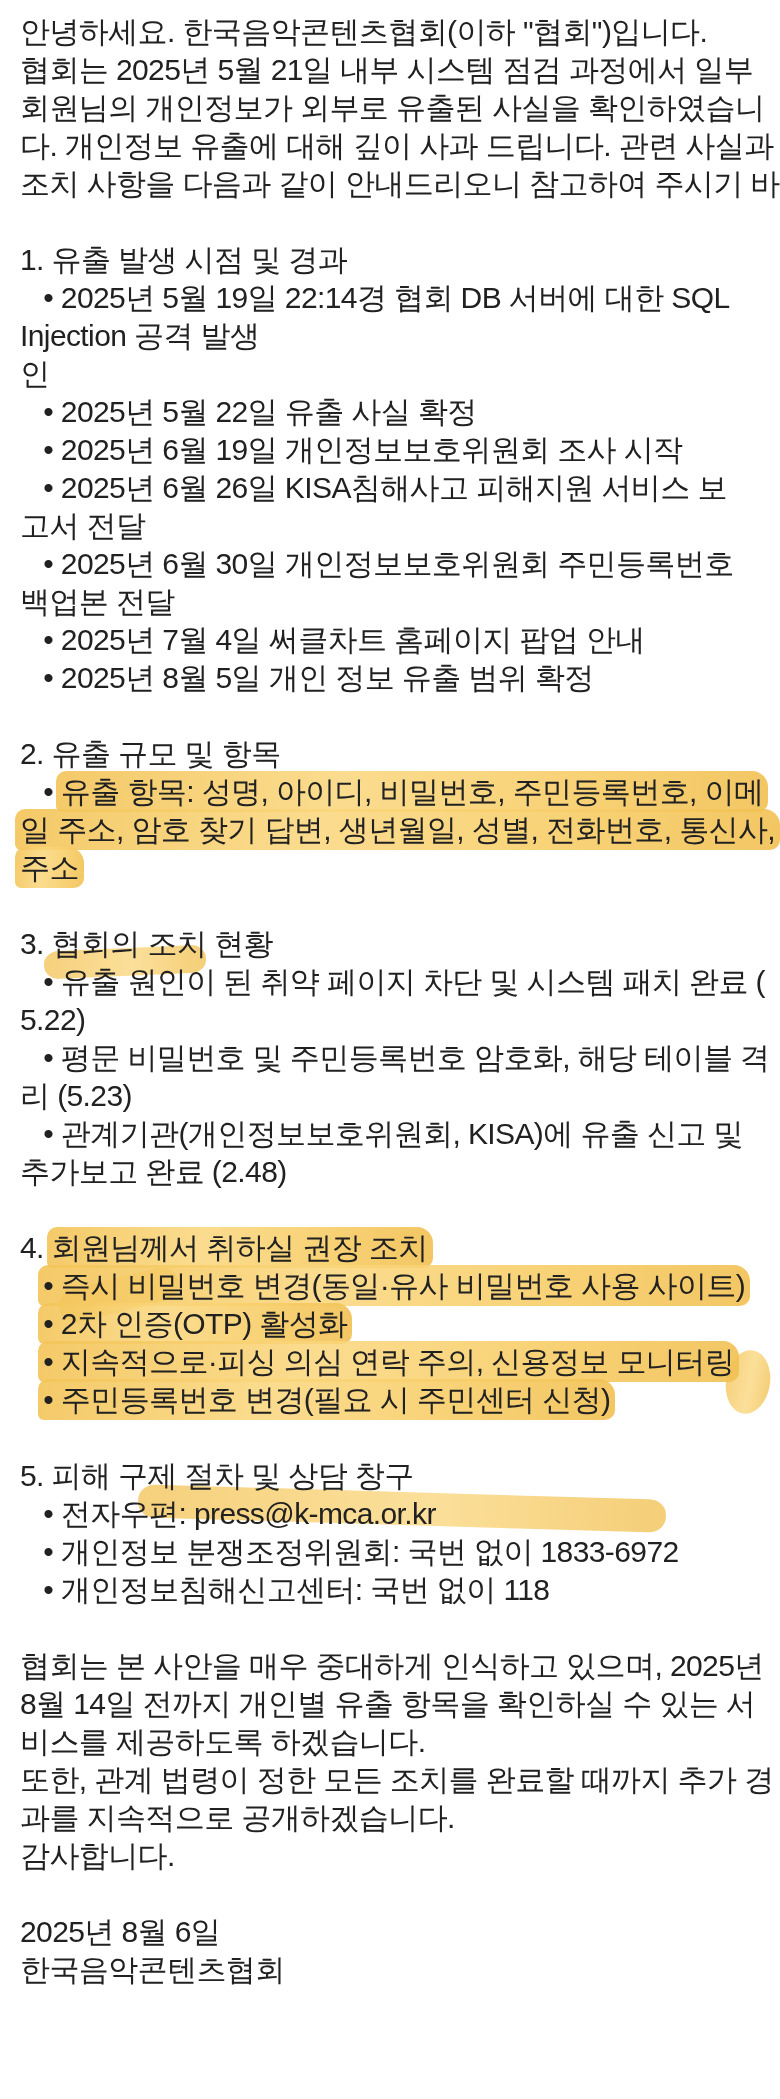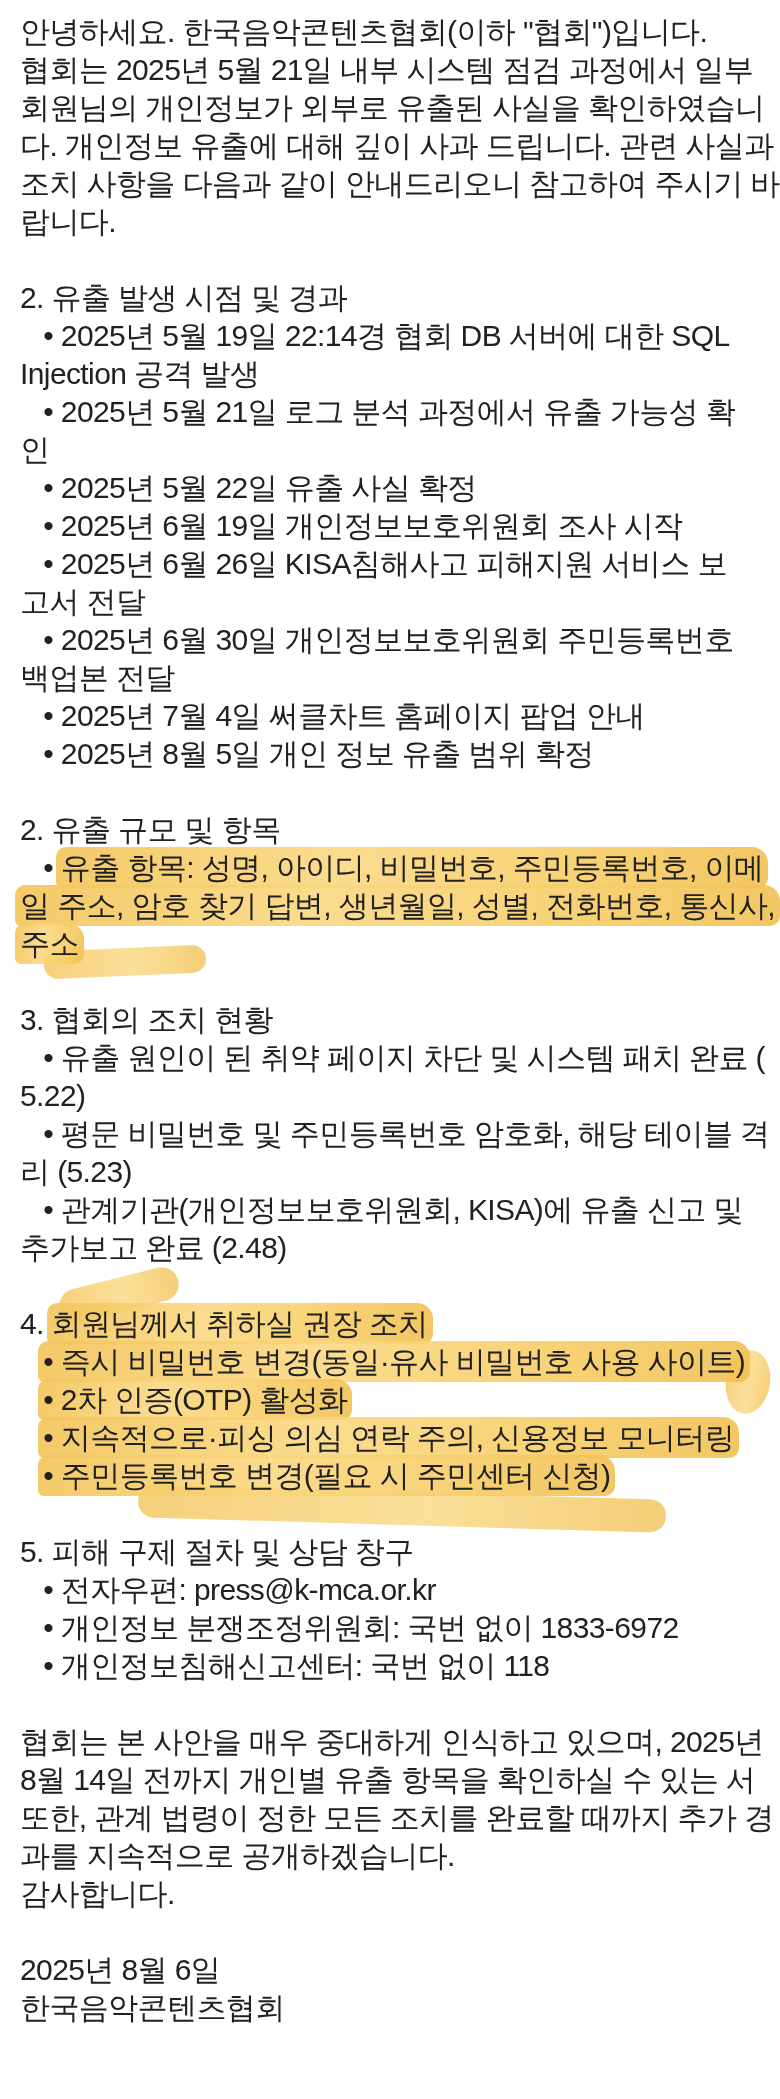--- a/index.html
+++ b/index.html
@@ -55,26 +55,24 @@
   <div class="swipe" id="swipe-juso-under"></div>
   <div class="swipe" id="swipe-sec4-up"></div>
   <div class="swipe" id="swipe-right-tail"></div>
   <div class="swipe" id="swipe-jumin-under"></div>
   <div class="lines">
       <div class="line"><span>안녕하세요. 한국음악콘텐츠협회(이하 "협회")입니다.</span></div>
       <div class="line"><span>협회는 2025년 5월 21일 내부 시스템 점검 과정에서 일부</span></div>
       <div class="line"><span>회원님의 개인정보가 외부로 유출된 사실을 확인하였습니</span></div>
       <div class="line"><span>다. 개인정보 유출에 대해 깊이 사과 드립니다. 관련 사실과</span></div>
       <div class="line"><span>조치 사항을 다음과 같이 안내드리오니 참고하여 주시기 바</span></div>
-      <div class="line"><span>랍니다.</span></div>
       <div class="line">&nbsp;</div>
-      <div class="line"><span>2. 유출 발생 시점 및 경과</span></div>
+      <div class="line"><span>1. 유출 발생 시점 및 경과</span></div>
       <div class="line"><span>   • 2025년 5월 19일 22:14경 협회 DB 서버에 대한 SQL</span></div>
       <div class="line"><span>Injection 공격 발생</span></div>
-      <div class="line"><span>   • 2025년 5월 21일 로그 분석 과정에서 유출 가능성 확</span></div>
       <div class="line"><span>인</span></div>
       <div class="line"><span>   • 2025년 5월 22일 유출 사실 확정</span></div>
       <div class="line"><span>   • 2025년 6월 19일 개인정보보호위원회 조사 시작</span></div>
       <div class="line"><span>   • 2025년 6월 26일 KISA침해사고 피해지원 서비스 보</span></div>
       <div class="line"><span>고서 전달</span></div>
       <div class="line"><span>   • 2025년 6월 30일 개인정보보호위원회 주민등록번호</span></div>
       <div class="line"><span>백업본 전달</span></div>
       <div class="line"><span>   • 2025년 7월 4일 써클차트 홈페이지 팝업 안내</span></div>
       <div class="line"><span>   • 2025년 8월 5일 개인 정보 유출 범위 확정</span></div>
       <div class="line">&nbsp;</div>
@@ -97,20 +95,21 @@
       <div class="line"><span>   </span><span class="hl">• 지속적으로·피싱 의심 연락 주의, 신용정보 모니터링</span></div>
       <div class="line"><span>   </span><span class="hl">• 주민등록번호 변경(필요 시 주민센터 신청)</span></div>
       <div class="line">&nbsp;</div>
       <div class="line"><span>5. 피해 구제 절차 및 상담 창구</span></div>
       <div class="line"><span>   • 전자우편: press@k-mca.or.kr</span></div>
       <div class="line"><span>   • 개인정보 분쟁조정위원회: 국번 없이 1833-6972</span></div>
       <div class="line"><span>   • 개인정보침해신고센터: 국번 없이 118</span></div>
       <div class="line">&nbsp;</div>
       <div class="line"><span>협회는 본 사안을 매우 중대하게 인식하고 있으며, 2025년</span></div>
       <div class="line"><span>8월 14일 전까지 개인별 유출 항목을 확인하실 수 있는 서</span></div>
+      <div class="line"><span>비스를 제공하도록 하겠습니다.</span></div>
       <div class="line"><span>또한, 관계 법령이 정한 모든 조치를 완료할 때까지 추가 경</span></div>
       <div class="line"><span>과를 지속적으로 공개하겠습니다.</span></div>
       <div class="line"><span>감사합니다.</span></div>
       <div class="line">&nbsp;</div>
       <div class="line"><span>2025년 8월 6일</span></div>
       <div class="line"><span>한국음악콘텐츠협회</span></div>
     </div>
 </div>
 
 </body></html>

